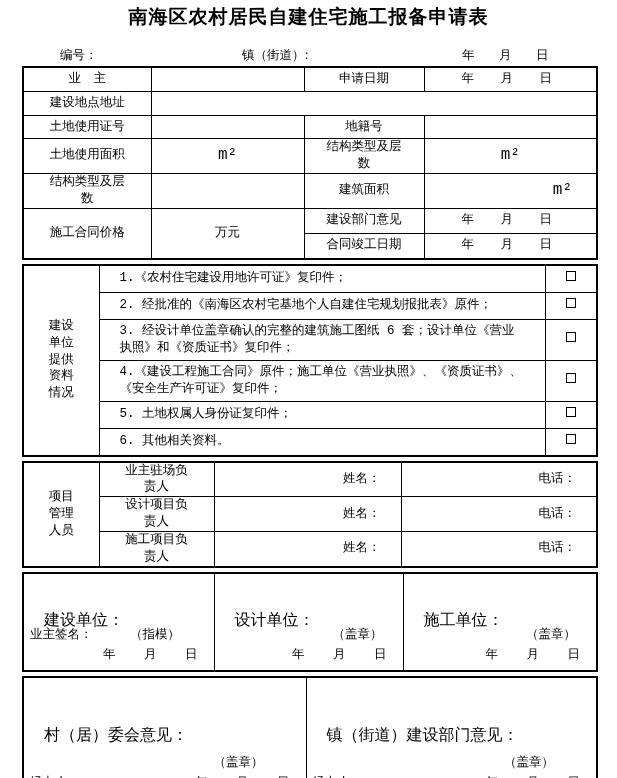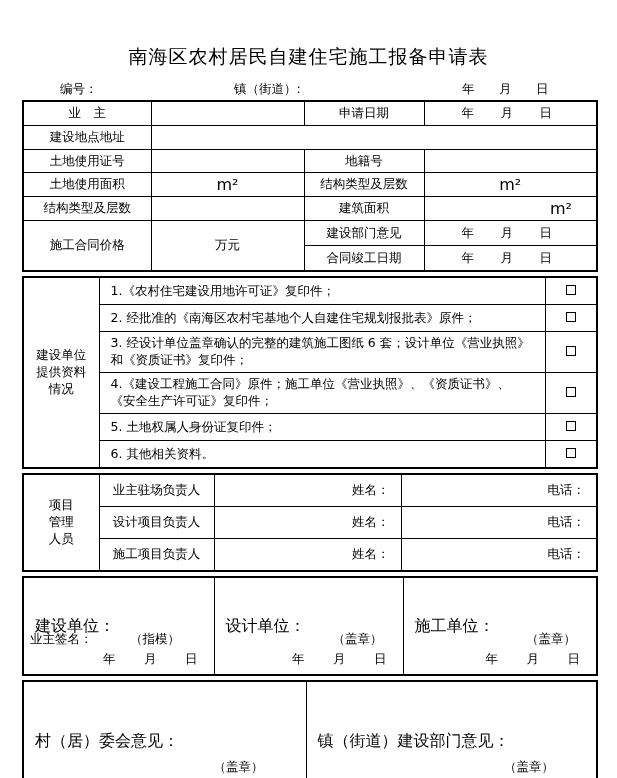--- a/index.html
+++ b/index.html
@@ -20,54 +20,54 @@
     position: relative;
     width: 617px;
     height: 778px;
     box-sizing: border-box;
   }
 
   
   .title {
     text-align: center;
     font-size: 19px;
-    font-weight: normal;
+    font-weight: bold;
     letter-spacing: 1px;
     padding-top: 4px;
     padding-bottom: 2px;
     line-height: 24px;
-    margin-top: 40px;
   }
 
   
   .headline {
     position: relative;
     height: 22px;
-    margin: 8px 22px 0 22px;
+    margin: 14px 22px 0 22px;
     font-size: 12.5px;
     line-height: 22px;
   }
   .headline span { position: absolute; white-space: nowrap; }
   .hl-no    { left: 38px; }
-  .hl-town  { left: 212px; }
+  .hl-town  { left: 220px; }
   .hl-date  { left: 440px; letter-spacing: 6px; }
 
   
   table.grid {
     border-collapse: collapse;
     table-layout: fixed;
     margin: 0 0 0 22px;
     width: 574px;
     font-size: 12.5px;
   }
   table.grid td {
     border: 1px solid #000000;
-    padding: 0 11px;
+    padding: 0 20px;
     vertical-align: middle;
     line-height: 1.35;
+    font-family: Liberation Mono, monospace;
   }
   .ctr  { text-align: center; }
   .lft  { text-align: right; }
   .rgt  { text-align: right; }
 
   
   .block {
     border: 2px solid #000000;
     border-collapse: collapse;
   }

